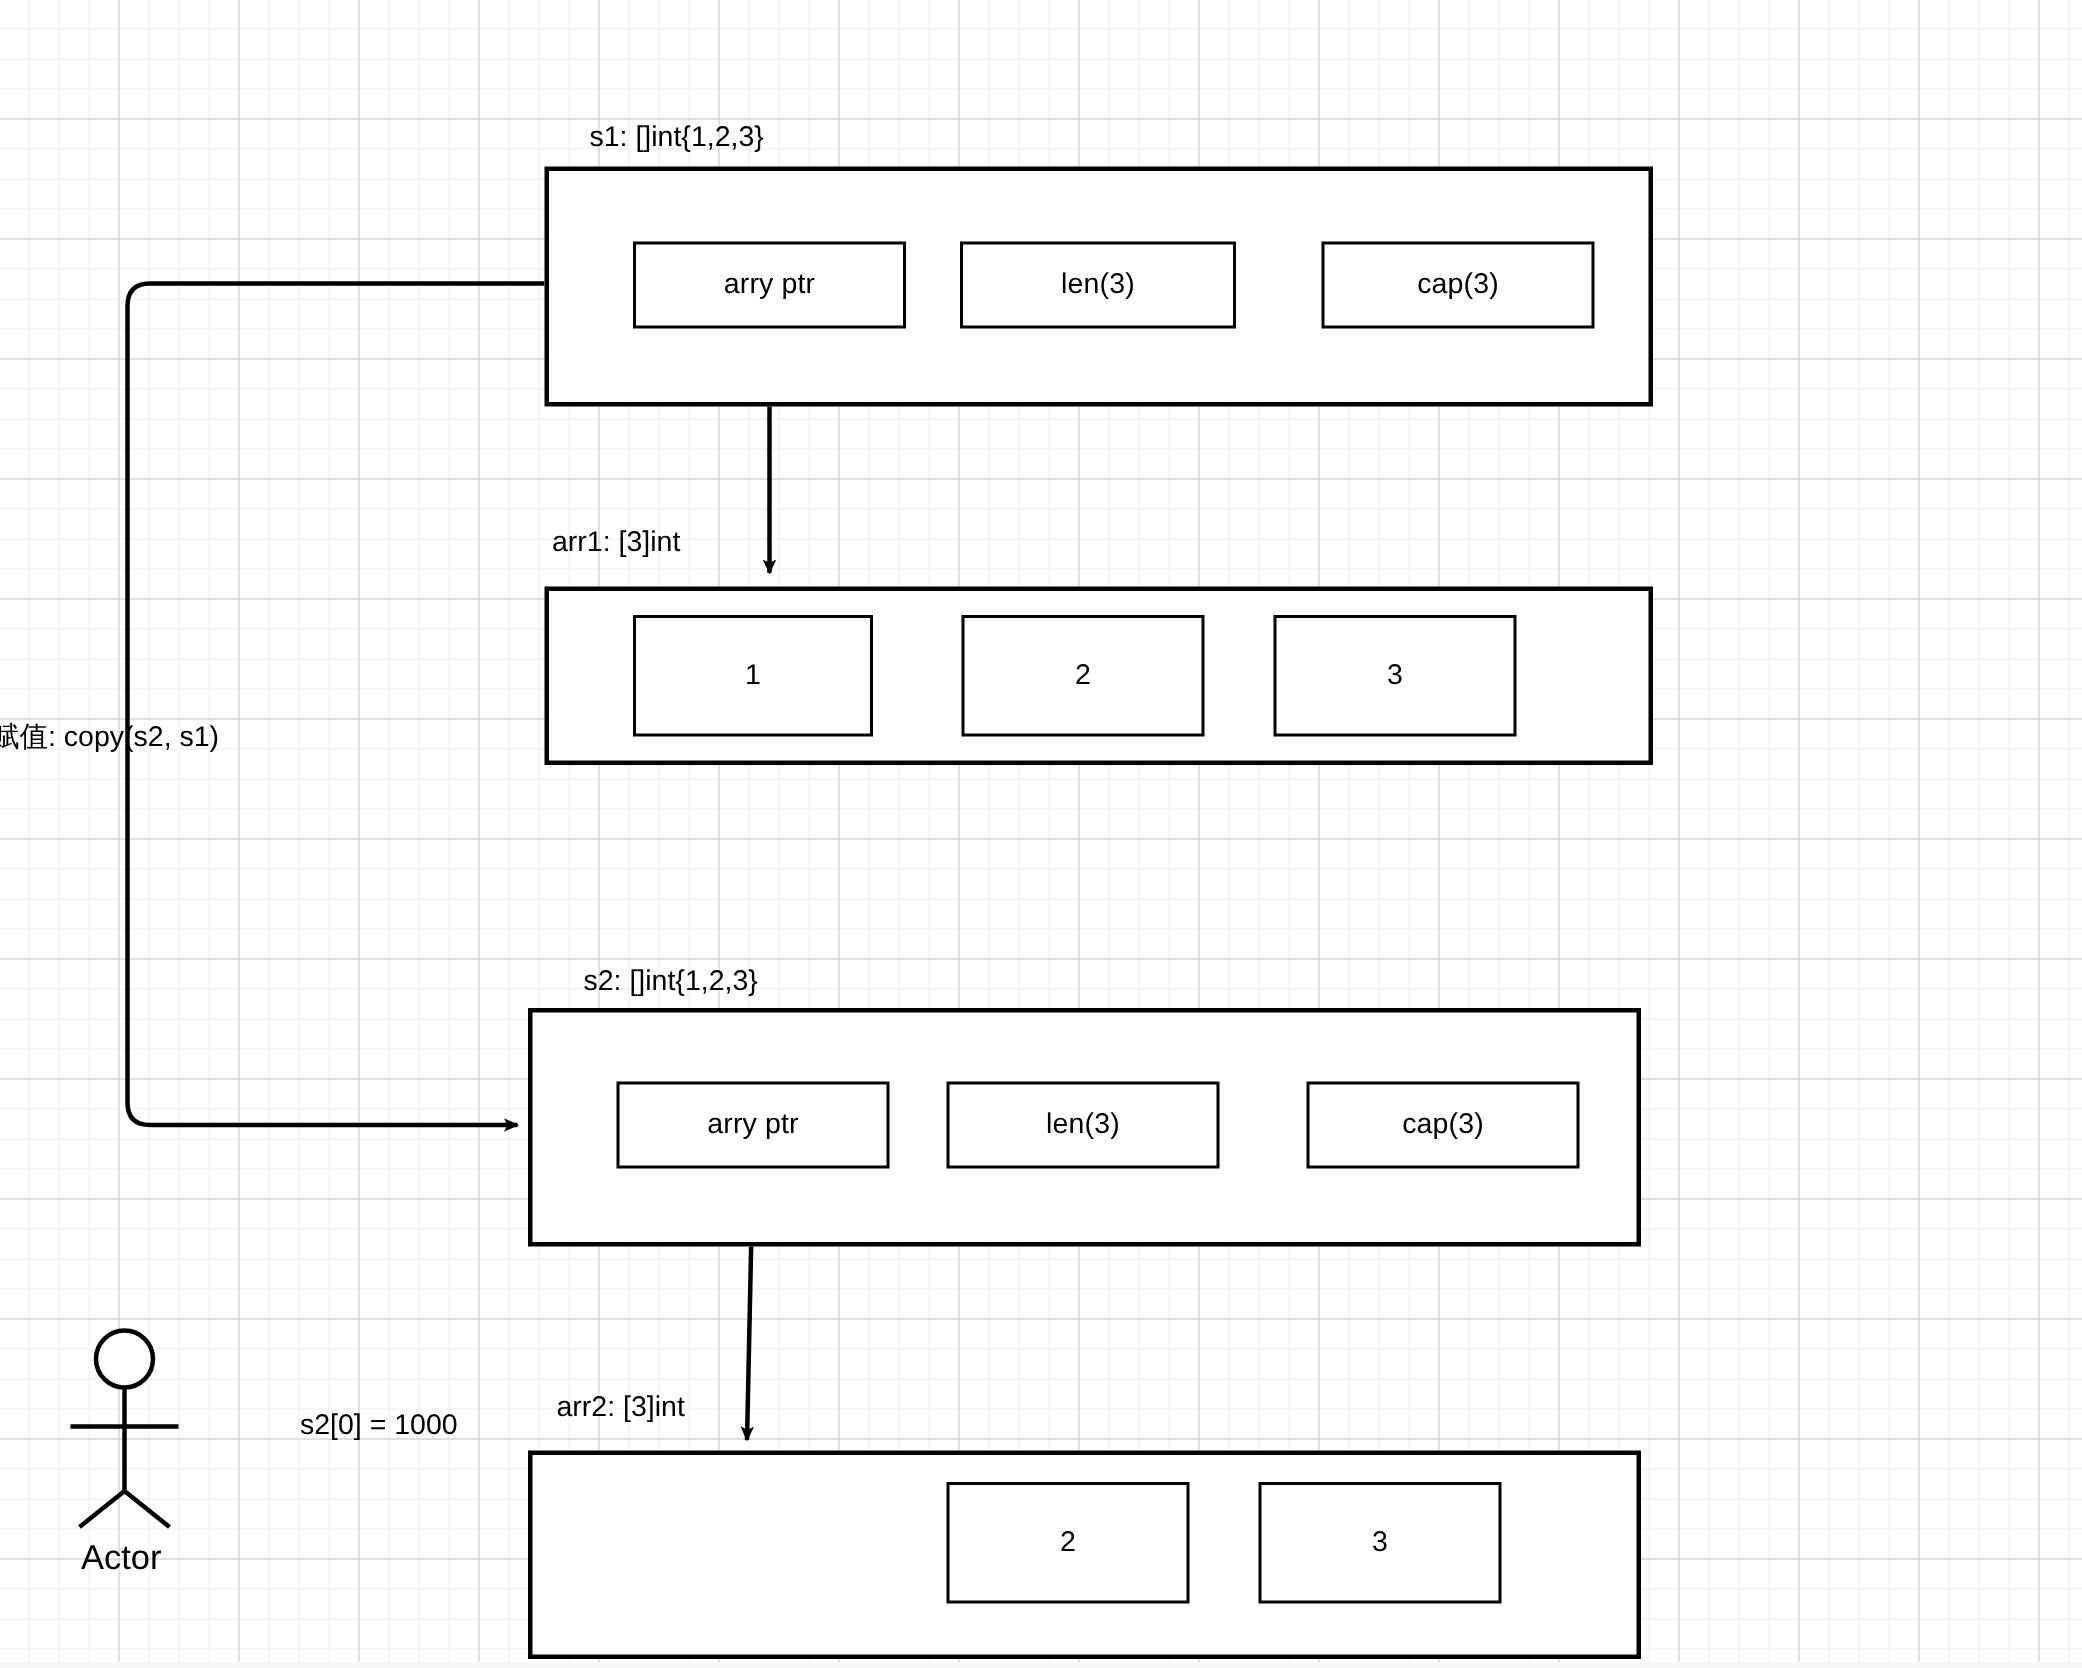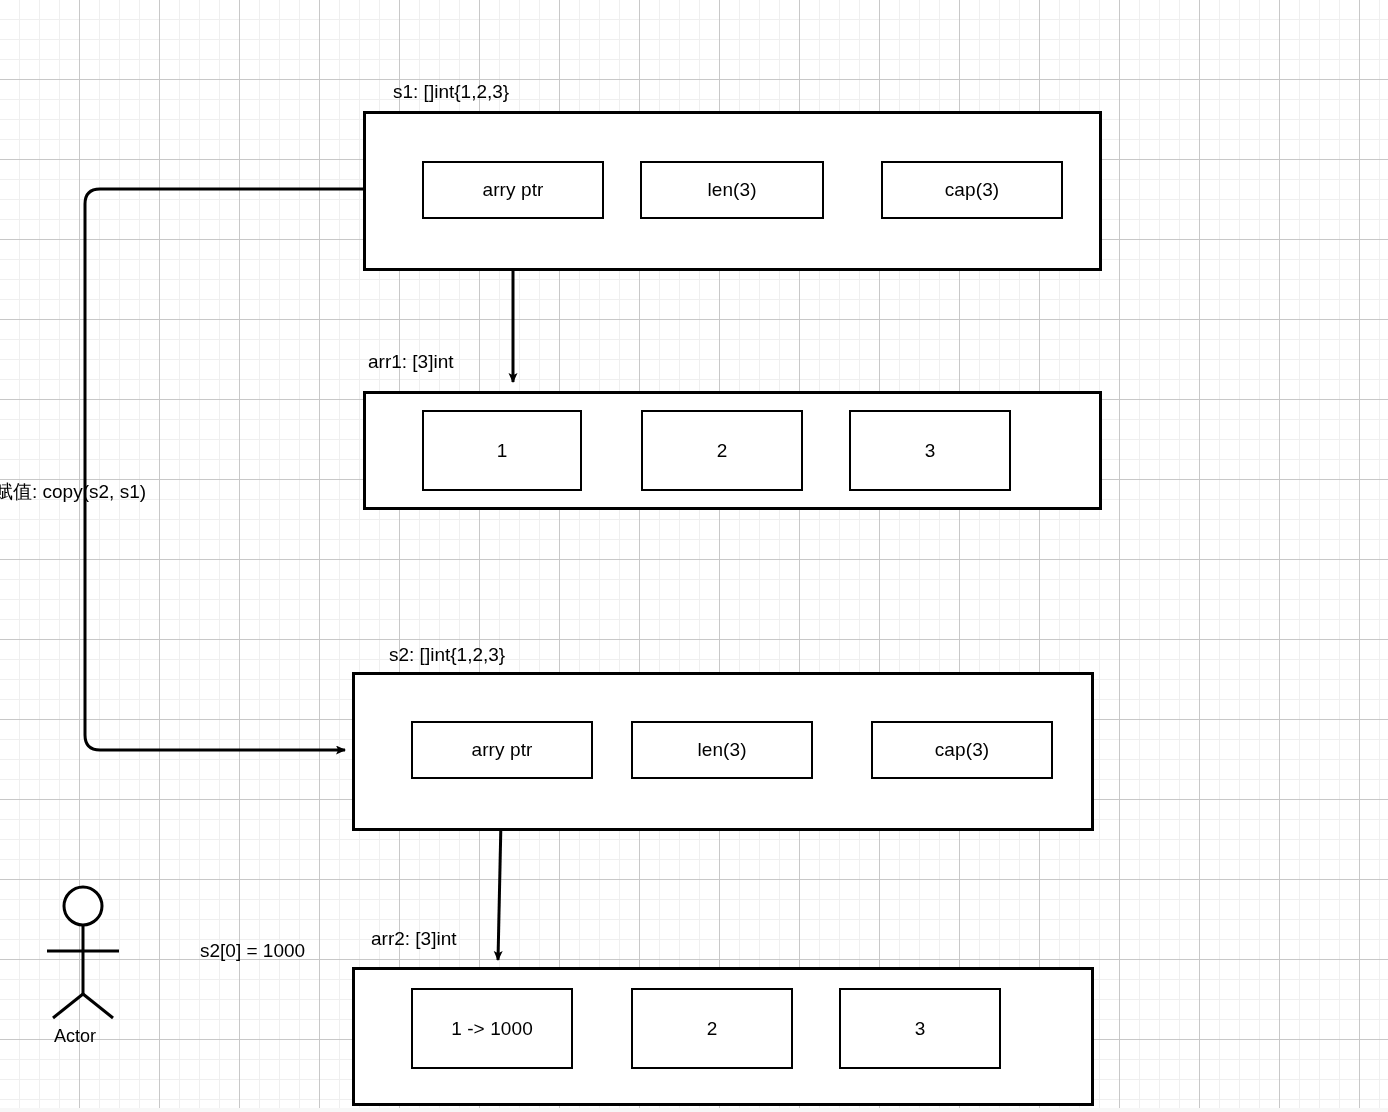--- a/index.html
+++ b/index.html
@@ -74,21 +74,21 @@
     position: absolute;
     left: 0;
     top: 0;
     width: 1388px;
     height: 1108px;
     pointer-events: none;
   }
 
   .actor-label {
     position: absolute;
-    font-size: 18px;
+    font-size: 23px;
     color: #000000;
     white-space: nowrap;
     line-height: 1;
   }
 </style>
 </head>
 <body>
 
 <div id="canvas">
 
@@ -139,21 +139,20 @@
   <div class="cell-box" style="left:411px; top:721px; width:182px; height:58px;">arry ptr</div>
   <div class="cell-box" style="left:631px; top:721px; width:182px; height:58px;">len(3)</div>
   <div class="cell-box" style="left:871px; top:721px; width:182px; height:58px;">cap(3)</div>
 
   <div class="label" style="left:200px; top:941px;">s2[0] = 1000</div>
 
   <div class="label" style="left:371px; top:929px;">arr2: [3]int</div>
 
   <div class="container-box" style="left:352px; top:967px; width:742px; height:139px;"></div>
 
-  <div class="cell-box" style="left:411px; top:988px; width:162px; height:81px;">1 -&gt; 1000</div>
   <div class="cell-box" style="left:631px; top:988px; width:162px; height:81px;">2</div>
   <div class="cell-box" style="left:839px; top:988px; width:162px; height:81px;">3</div>
 
   <div class="actor-label" style="left:54px; top:1027px;">Actor</div>
 
 </div>
 
 <div id="bottom-strip"></div>
 
 </body></html>

